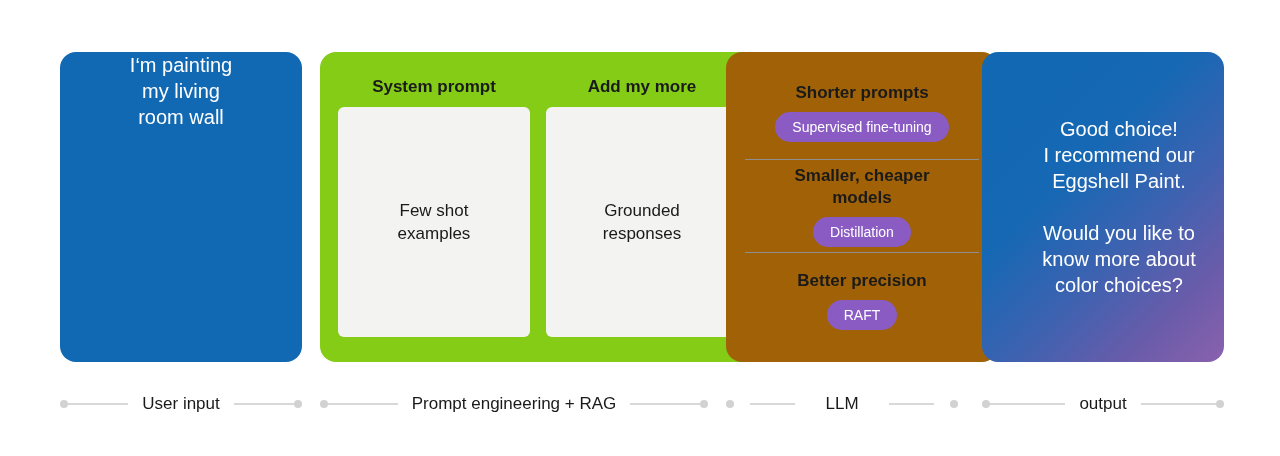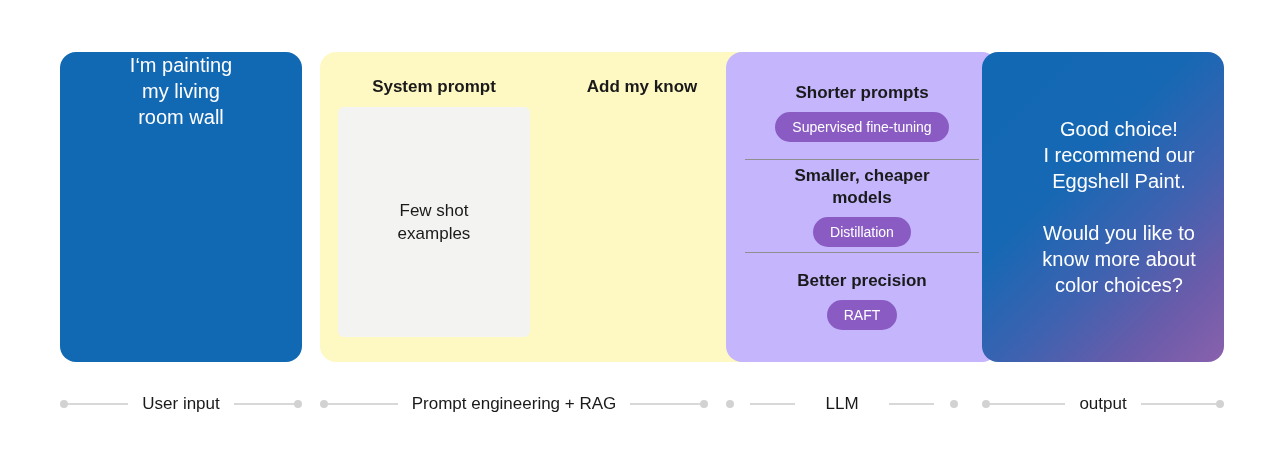--- a/index.html
+++ b/index.html
@@ -53,21 +53,21 @@
     line-height: 26px;
     text-align: center;
     white-space: pre-line;
     padding: 0 14px;
   }
 
   
   .panel-prompt {
     left: 320px;
     width: 436px;
-    background: #fef9c3;
+    background: #84cc16;
     padding: 18px;
     display: flex;
     gap: 16px;
   }
   .pe-col {
     flex: 1 1 0;
     display: flex;
     flex-direction: column;
     min-width: 0;
   }
@@ -97,21 +97,21 @@
     font-size: 17px;
     line-height: 23px;
     text-align: center;
     white-space: pre-line;
   }
 
   
   .panel-llm {
     left: 726px;
     width: 272px;
-    background: #c4b5fd;
+    background: #a16207;
     padding: 14px 19px 16px 19px;
     display: flex;
     flex-direction: column;
   }
   .llm-group {
     display: flex;
     flex-direction: column;
     align-items: center;
     flex: 1 1 0;
     justify-content: center;
@@ -212,21 +212,25 @@
 
     <div class="panel panel-prompt">
       <div class="pe-col">
         <div class="pe-heading">System prompt</div>
         <div class="pe-card">
           <div class="pe-card-text">Few shot
 examples</div>
         </div>
       </div>
       <div class="pe-col">
-        <div class="pe-heading">Add my know</div>
+        <div class="pe-heading">Add my more</div>
+        <div class="pe-card">
+          <div class="pe-card-text">Grounded
+responses</div>
+        </div>
       </div>
     </div>
 
     <div class="panel panel-llm">
       <div class="llm-group">
         <div class="llm-heading">Shorter prompts</div>
         <div class="llm-pill">Supervised fine-tuning</div>
       </div>
       <div class="llm-divider"></div>
       <div class="llm-group">

